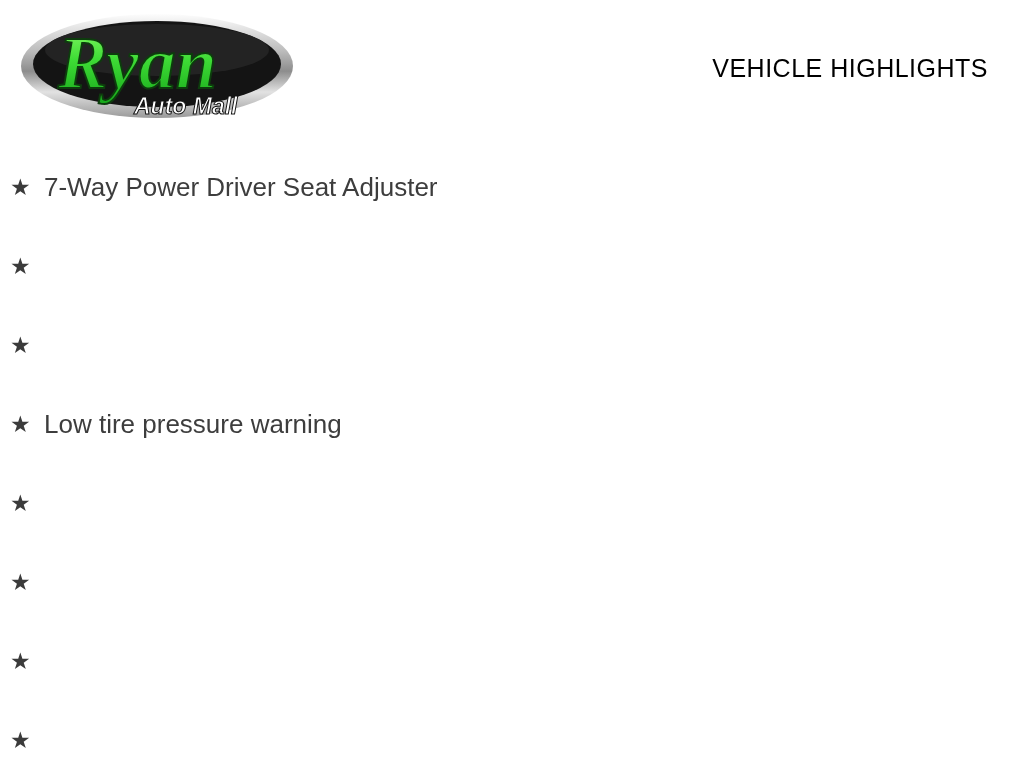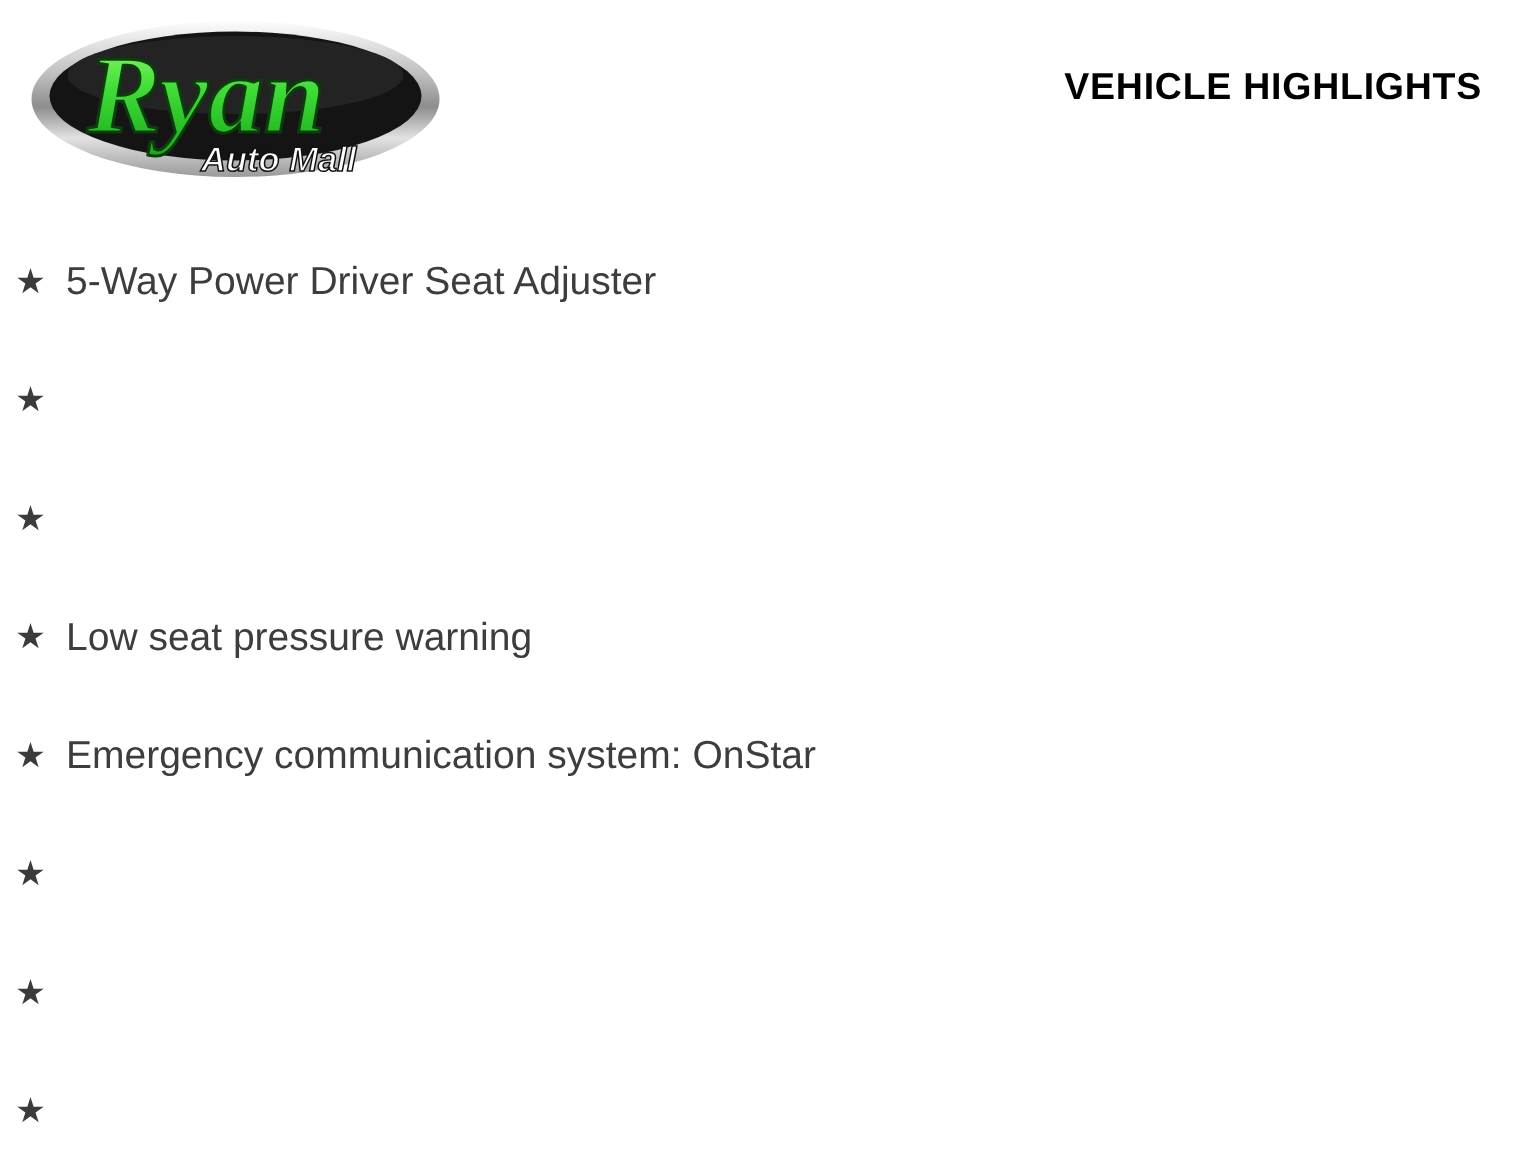--- a/index.html
+++ b/index.html
@@ -31,23 +31,23 @@
     left: 18px;
     top: 6px;
     width: 278px;
     height: 118px;
   }
   .logo svg { display: block; }
 
   .highlights-title {
     position: absolute;
     right: 36px;
-    top: 44px;
+    top: 54px;
     font-size: 25px;
-    font-weight: bold;
+    font-weight: normal;
     letter-spacing: 0.5px;
     color: #000000;
     white-space: nowrap;
   }
 
   
   .features {
     position: absolute;
     top: 148px;
     left: 0;
@@ -108,39 +108,38 @@
       </svg>
     </div>
 
     <div class="highlights-title">VEHICLE HIGHLIGHTS</div>
   </div>
 
   <div class="features">
 
     <div class="feature-row">
       <span class="star-icon">★</span>
-      <span class="feature-label">5-Way Power Driver Seat Adjuster</span>
+      <span class="feature-label">7-Way Power Driver Seat Adjuster</span>
     </div>
 
     <div class="feature-row">
       <span class="star-icon">★</span>
     </div>
 
     <div class="feature-row">
       <span class="star-icon">★</span>
     </div>
 
     <div class="feature-row">
       <span class="star-icon">★</span>
-      <span class="feature-label">Low seat pressure warning</span>
+      <span class="feature-label">Low tire pressure warning</span>
     </div>
 
     <div class="feature-row">
       <span class="star-icon">★</span>
-      <span class="feature-label">Emergency communication system: OnStar</span>
     </div>
 
     <div class="feature-row">
       <span class="star-icon">★</span>
     </div>
 
     <div class="feature-row">
       <span class="star-icon">★</span>
     </div>
 

